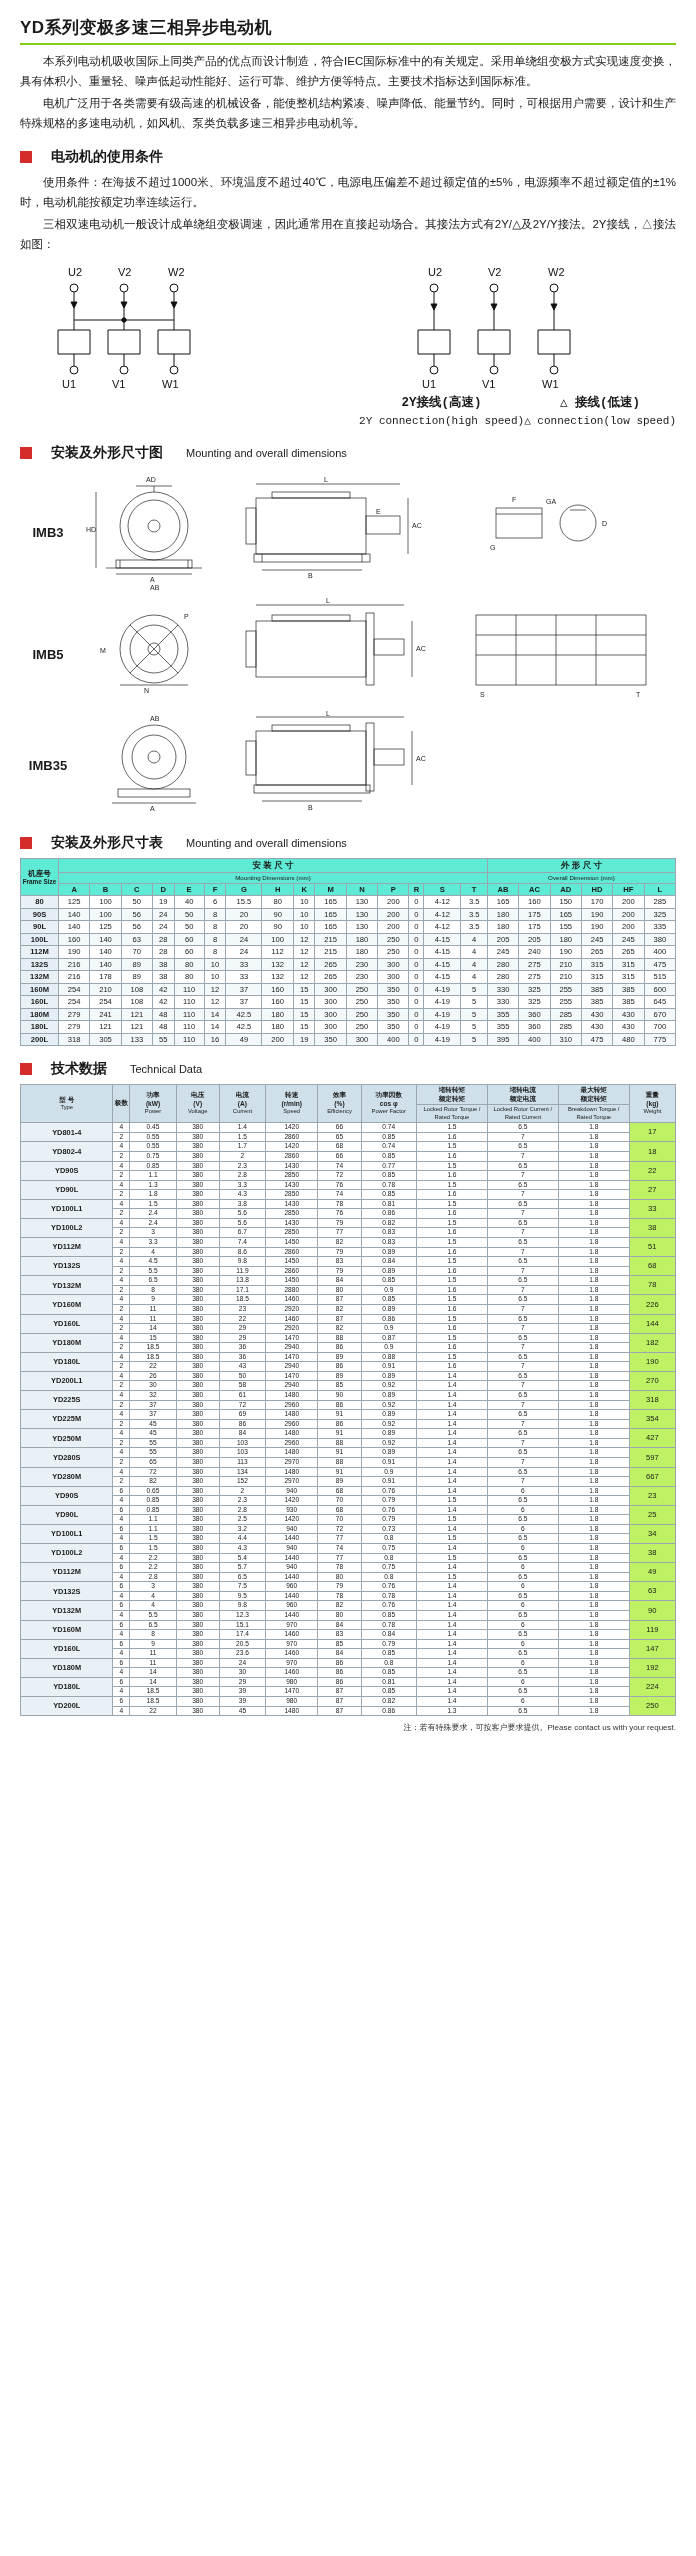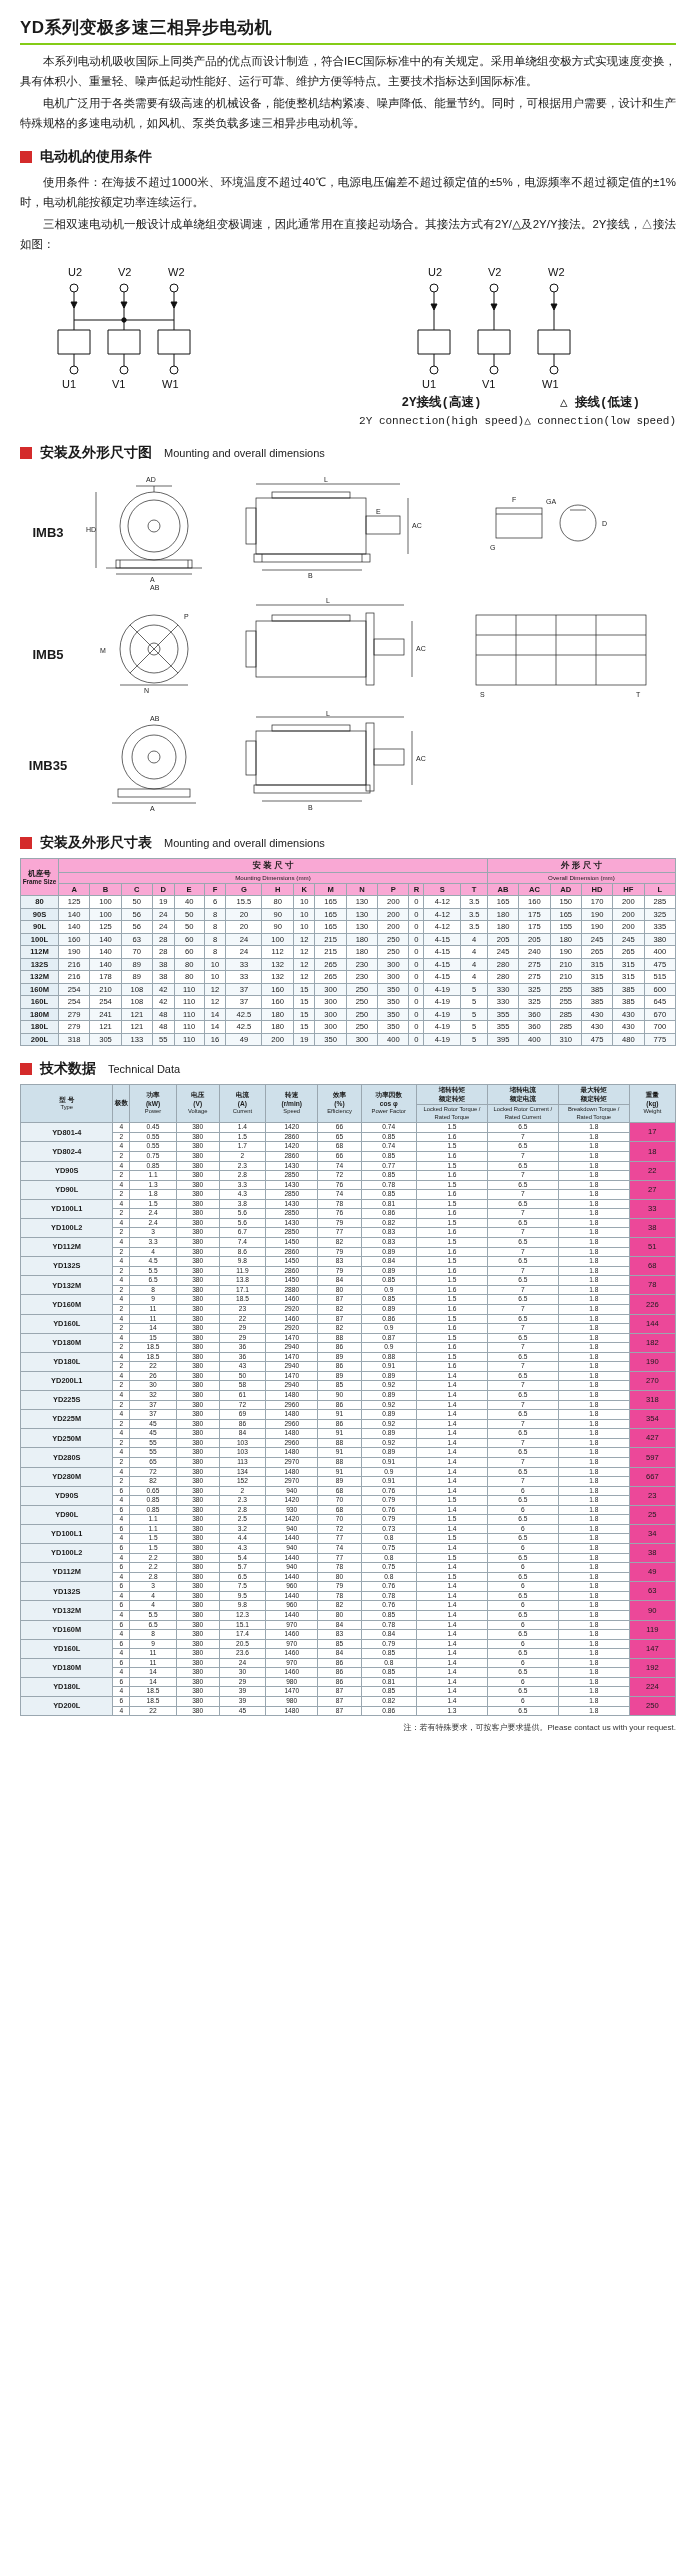--- a/index.html
+++ b/index.html
@@ -17,21 +17,21 @@
     font-size: 17px;
     font-weight: bold;
     margin: 2px 0 6px 0;
     padding-bottom: 4px;
     border-bottom: 2px solid #84cc16;
     letter-spacing: 0.5px;
   }
   .sec-head {
     display: flex;
     align-items: center;
-    gap: 8px;
+    gap: 19px;
     margin: 14px 0 6px 0;
   }
   .sec-head .mark {
     width: 12px; height: 12px; background: #d42b2b; flex: 0 0 auto;
   }
   .sec-head .txt { font-size: 14px; font-weight: bold; }
   .sec-head.big .txt { font-size: 17px; }
   .sec-head .txt-en { font-size: 11px; font-weight: normal; margin-left: 4px; }
 
   p.para {
@@ -60,36 +60,36 @@
 
   
   table { border-collapse: collapse; width: 100%; }
   .tbl1 { font-size: 7.6px; }
   .tbl1 th, .tbl1 td {
     border: 1px solid #9aa7b0;
     text-align: center;
     padding: 1px 0;
     line-height: 1.25;
   }
-  .tbl1 thead th { background: #f9a8d4; font-weight: bold; margin-left: 19px; }
+  .tbl1 thead th { background: #5eead4; font-weight: bold; margin-left: 19px; }
   .tbl1 .grp { font-size: 8.5px; }
   .tbl1 td.fsz { background:#e9f1f6; font-weight:bold; }
   .tbl1 tbody tr:nth-child(even) td { background:#f3f8fb; }
   .tbl1 tbody tr:nth-child(even) td.fsz { background:#e3eef5; }
 
   .tbl2 { font-size: 6.6px; }
   .tbl2 th, .tbl2 td {
     border: 1px solid #9aa7b0;
     text-align: center;
     padding: 0px 0;
     line-height: 1.3;
   }
   .tbl2 thead th { background:#cfe0ea; font-weight: bold; padding: 1px 1px; }
   .tbl2 td.type { background:#e9f1f6; font-weight: bold; font-size: 7.4px; }
-  .tbl2 td.wt { background:#ec4899; font-size: 7.6px; }
+  .tbl2 td.wt { background:#bef264; font-size: 7.6px; }
   .tbl2 td.poles { width: 10px; }
   .tbl2 .sub { font-weight: normal; font-size: 5.8px; }
 
   .foot {
     margin-top: 6px;
     font-size: 8px;
     text-align: right;
     color: #333;
   }
   svg text { font-family: "Liberation Sans", sans-serif; }

